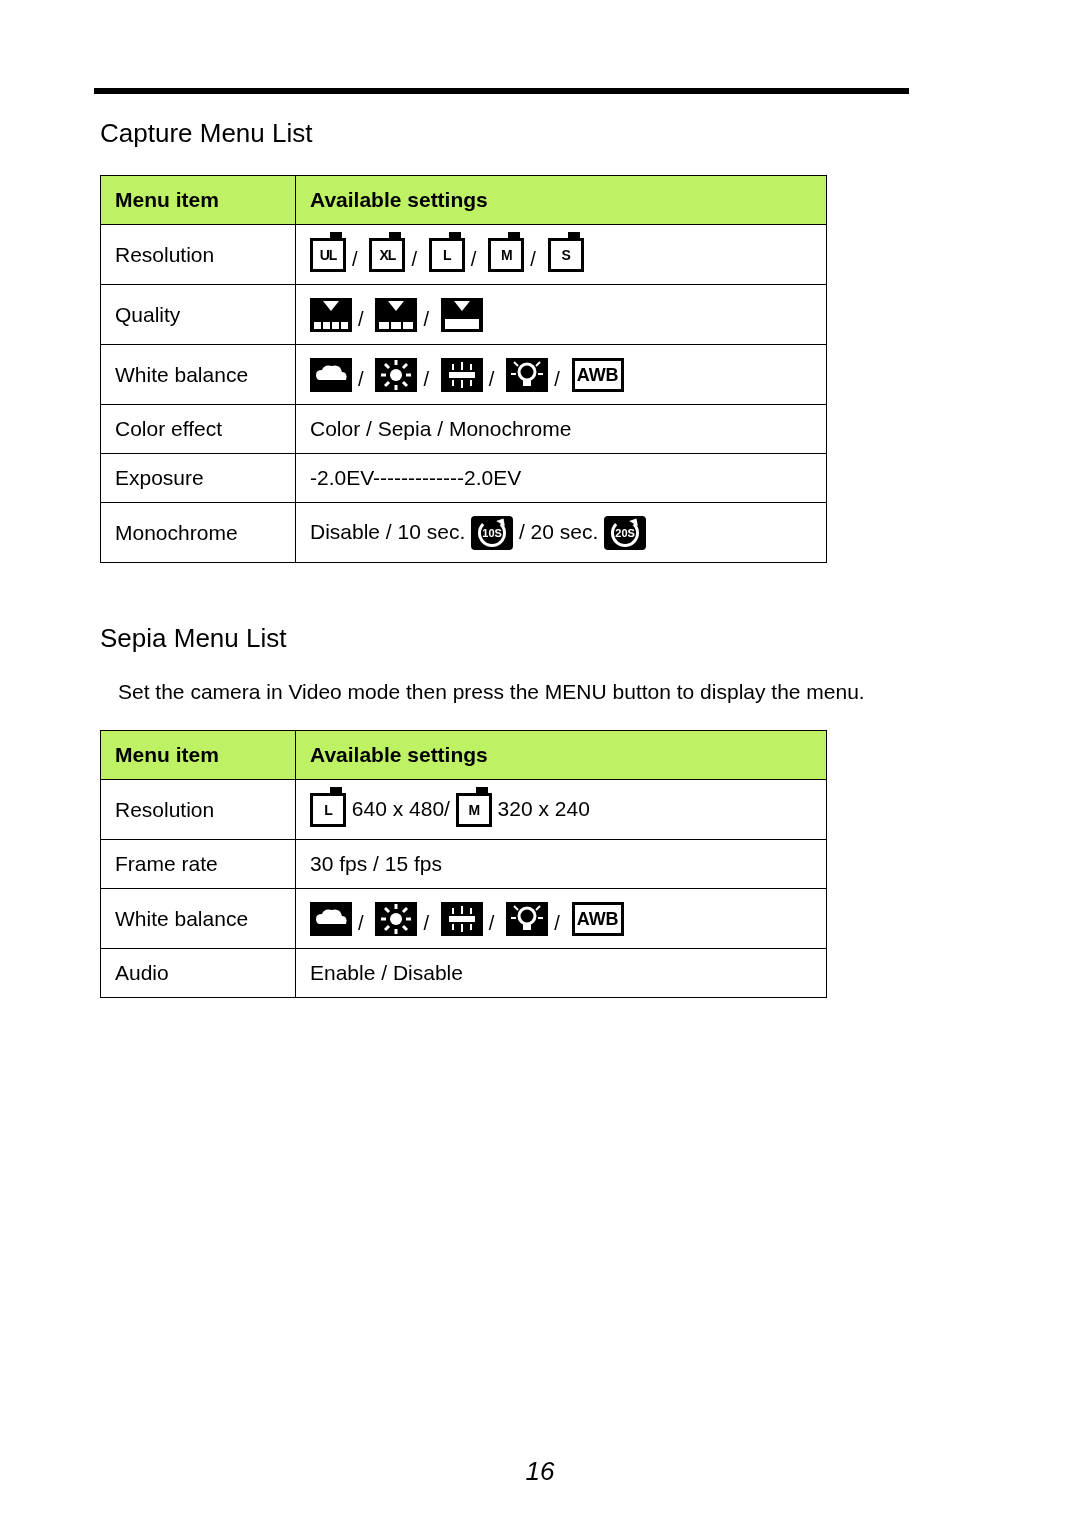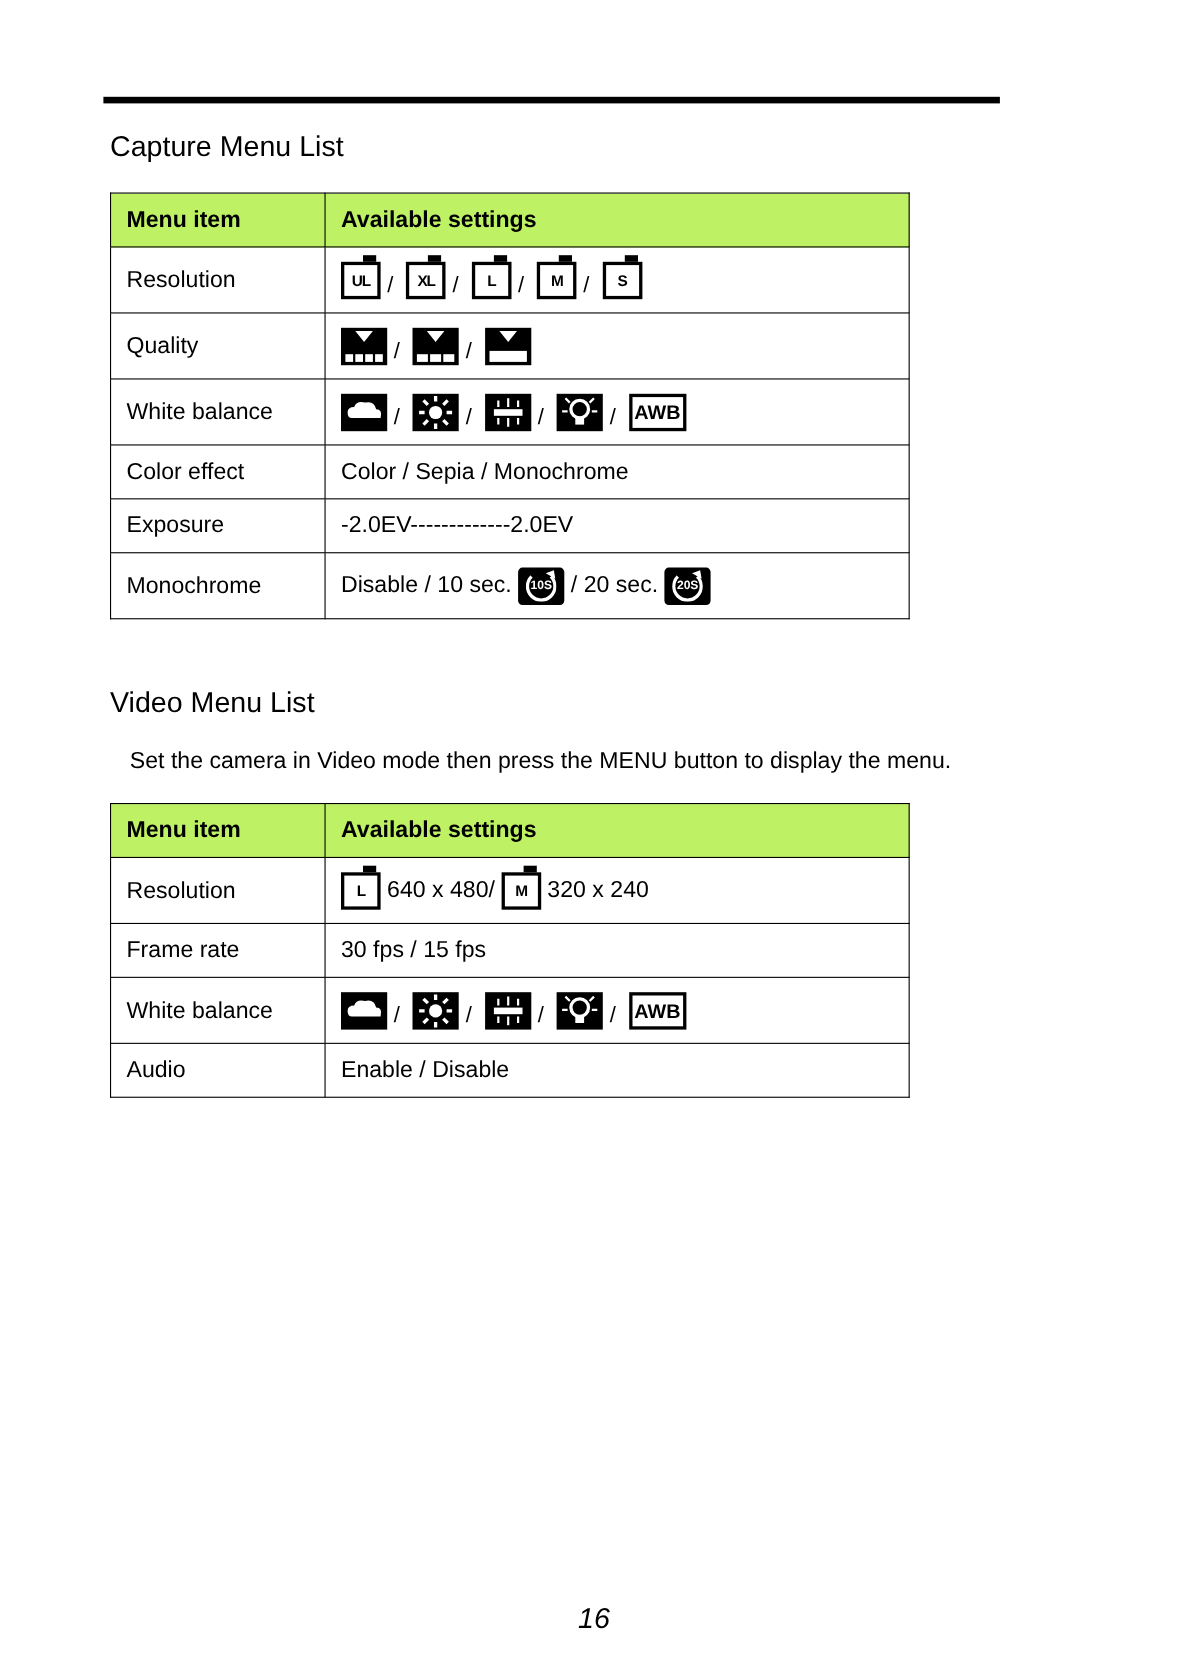--- a/index.html
+++ b/index.html
@@ -231,21 +231,21 @@
         <span>Disable / 10 sec. </span>
         <span class="ticon"><span class="ring"></span><span class="arr"></span><span class="lbl">10S</span></span>
         <span> / 20 sec. </span>
         <span class="ticon"><span class="ring"></span><span class="arr"></span><span class="lbl">20S</span></span>
       </td>
     </tr>
   </tbody>
     </table>
 
   <div class="video-section">
-    <div class="section-title">Video Menu List</div>
+    <div class="section-title">Sepia Menu List</div>
     <div class="intro">Set the camera in Video mode then press the MENU button to display the menu.</div>
 
     <table class="menu-table">
       <tbody>
           <tr>
         <th>Menu item</th>
         <th>Available settings</th>
       </tr>
       <tr class="tall-row">
         <td>Resolution</td>

